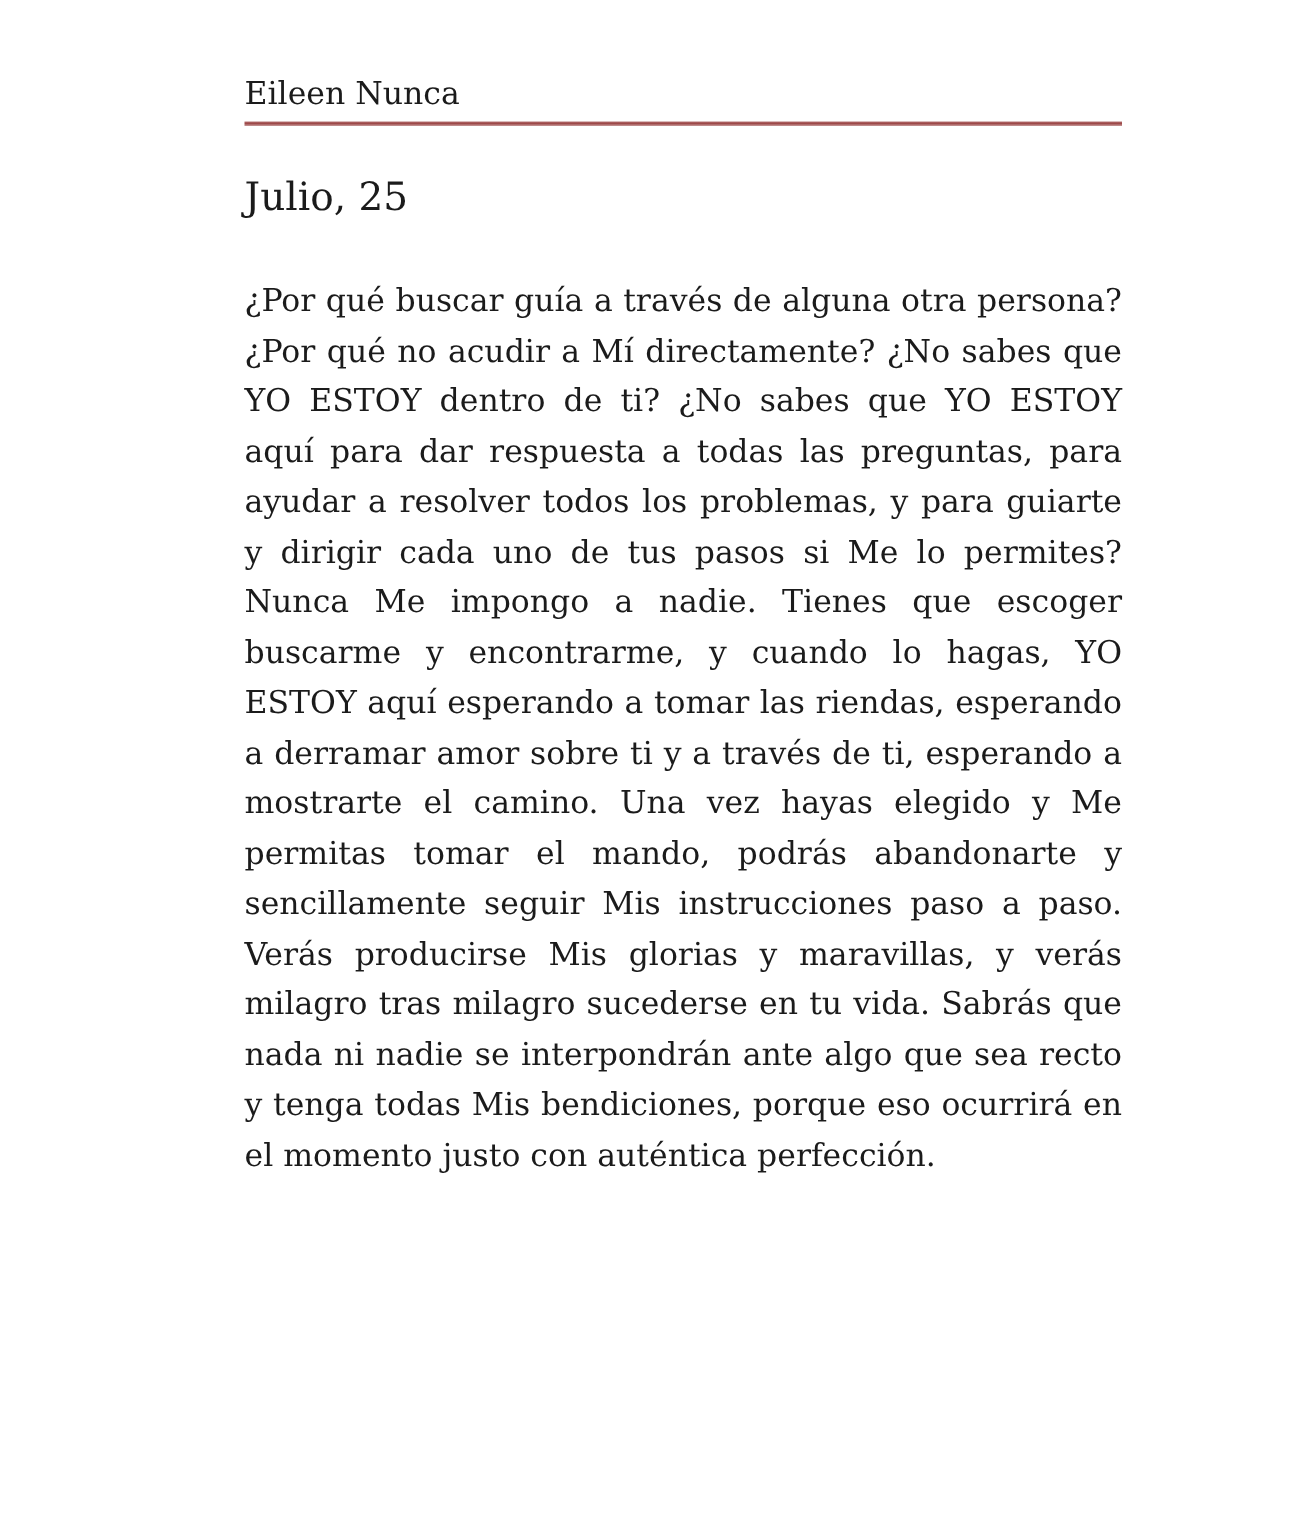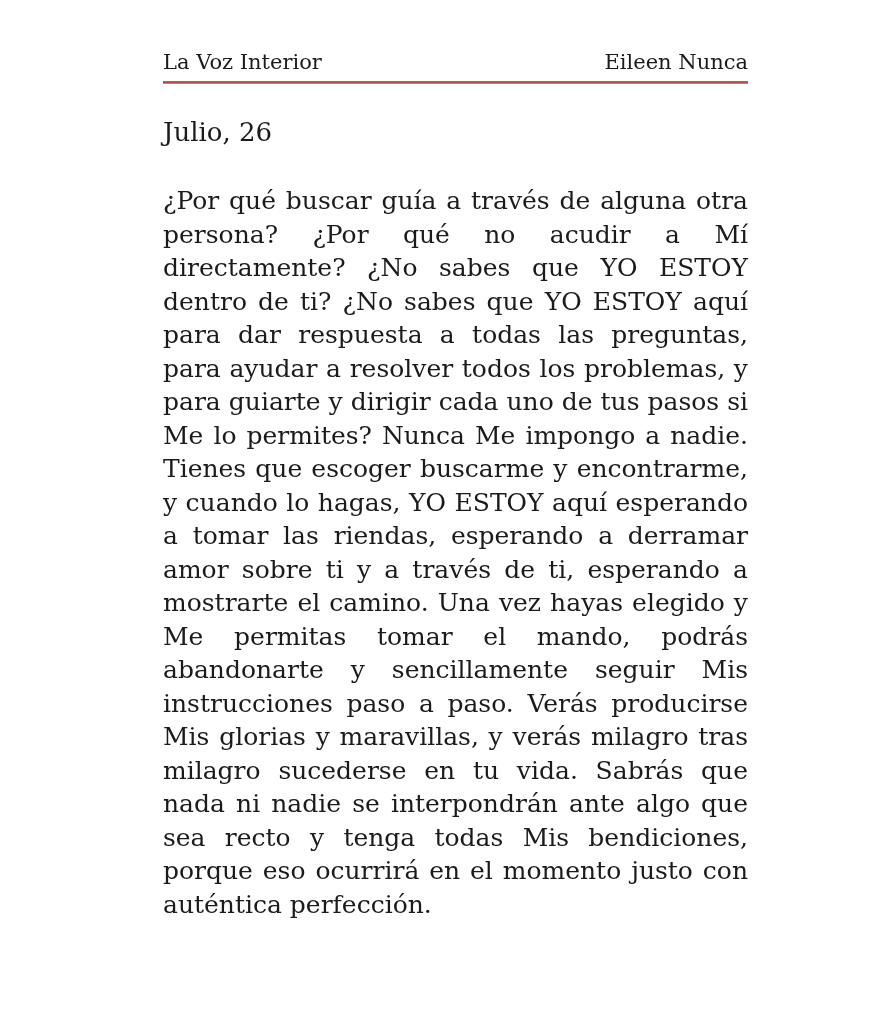--- a/index.html
+++ b/index.html
@@ -36,33 +36,32 @@
     background: linear-gradient(to bottom, #b97a7a, var(--rule-color) 40%, #c89a9a);
     width: 100%;
   }
   .date-heading {
     font-size: 26px;
     font-weight: normal;
     margin: 33px 0 0 0;
     line-height: 1.2;
   }
   .entry-body {
-    font-size: 25px;
+    font-size: 21px;
     line-height: 33.5px;
     text-align: justify;
     text-justify: inter-word;
     margin: 36px 0 15px 0;
   }
 </style>
 </head>
 <body>
 
 <div class="page">
   <div class="page-header">
-    <span class="book-title">La Voz Interior</span>
     <span class="author-name">Eileen Nunca</span>
   </div>
   <div class="header-rule"></div>
 
-  <h1 class="date-heading">Julio, 26</h1>
+  <h1 class="date-heading">Julio, 25</h1>
 
   <p class="entry-body">¿Por qué buscar guía a través de alguna otra persona? ¿Por qué no acudir a Mí directamente? ¿No sabes que YO ESTOY dentro de ti? ¿No sabes que YO ESTOY aquí para dar respuesta a todas las preguntas, para ayudar a resolver todos los problemas, y para guiarte y dirigir cada uno de tus pasos si Me lo permites? Nunca Me impongo a nadie. Tienes que escoger buscarme y encontrarme, y cuando lo hagas, YO ESTOY aquí esperando a tomar las riendas, esperando a derramar amor sobre ti y a través de ti, esperando a mostrarte el camino. Una vez hayas elegido y Me permitas tomar el mando, podrás abandonarte y sencillamente seguir Mis instrucciones paso a paso. Verás producirse Mis glorias y maravillas, y verás milagro tras milagro sucederse en tu vida. Sabrás que nada ni nadie se interpondrán ante algo que sea recto y tenga todas Mis bendiciones, porque eso ocurrirá en el momento justo con auténtica perfección.</p>
 </div>
 
 </body></html>

